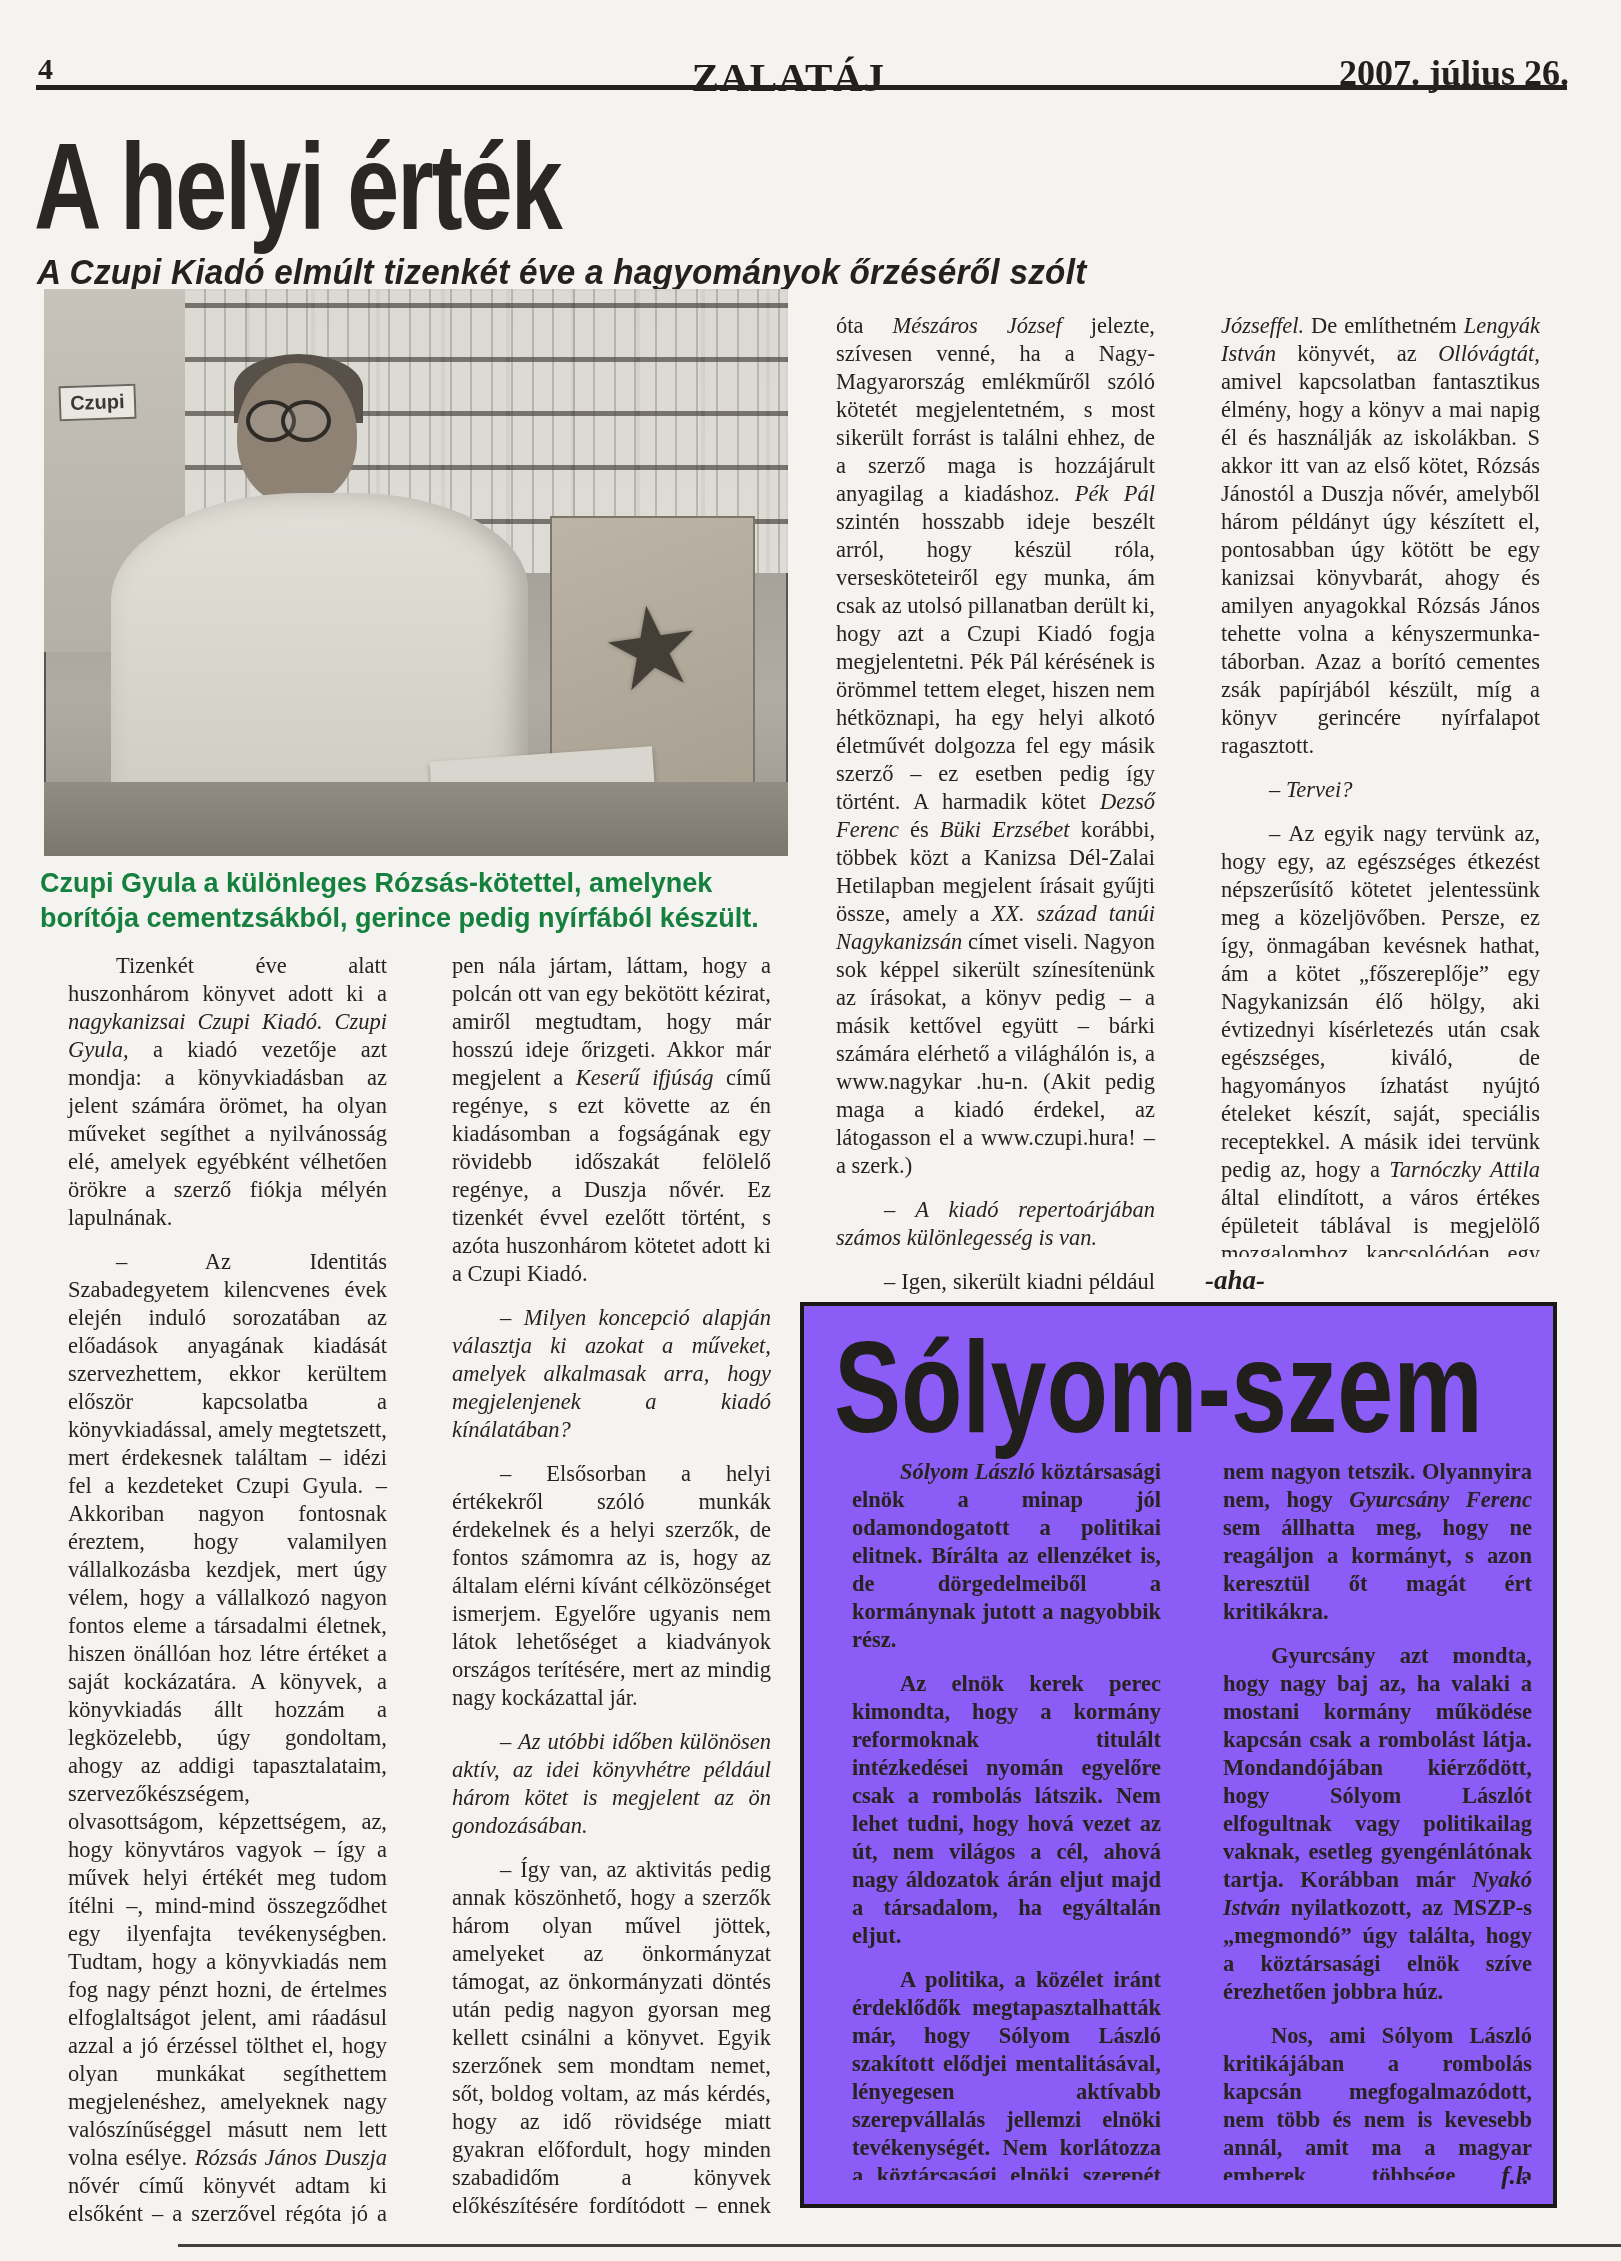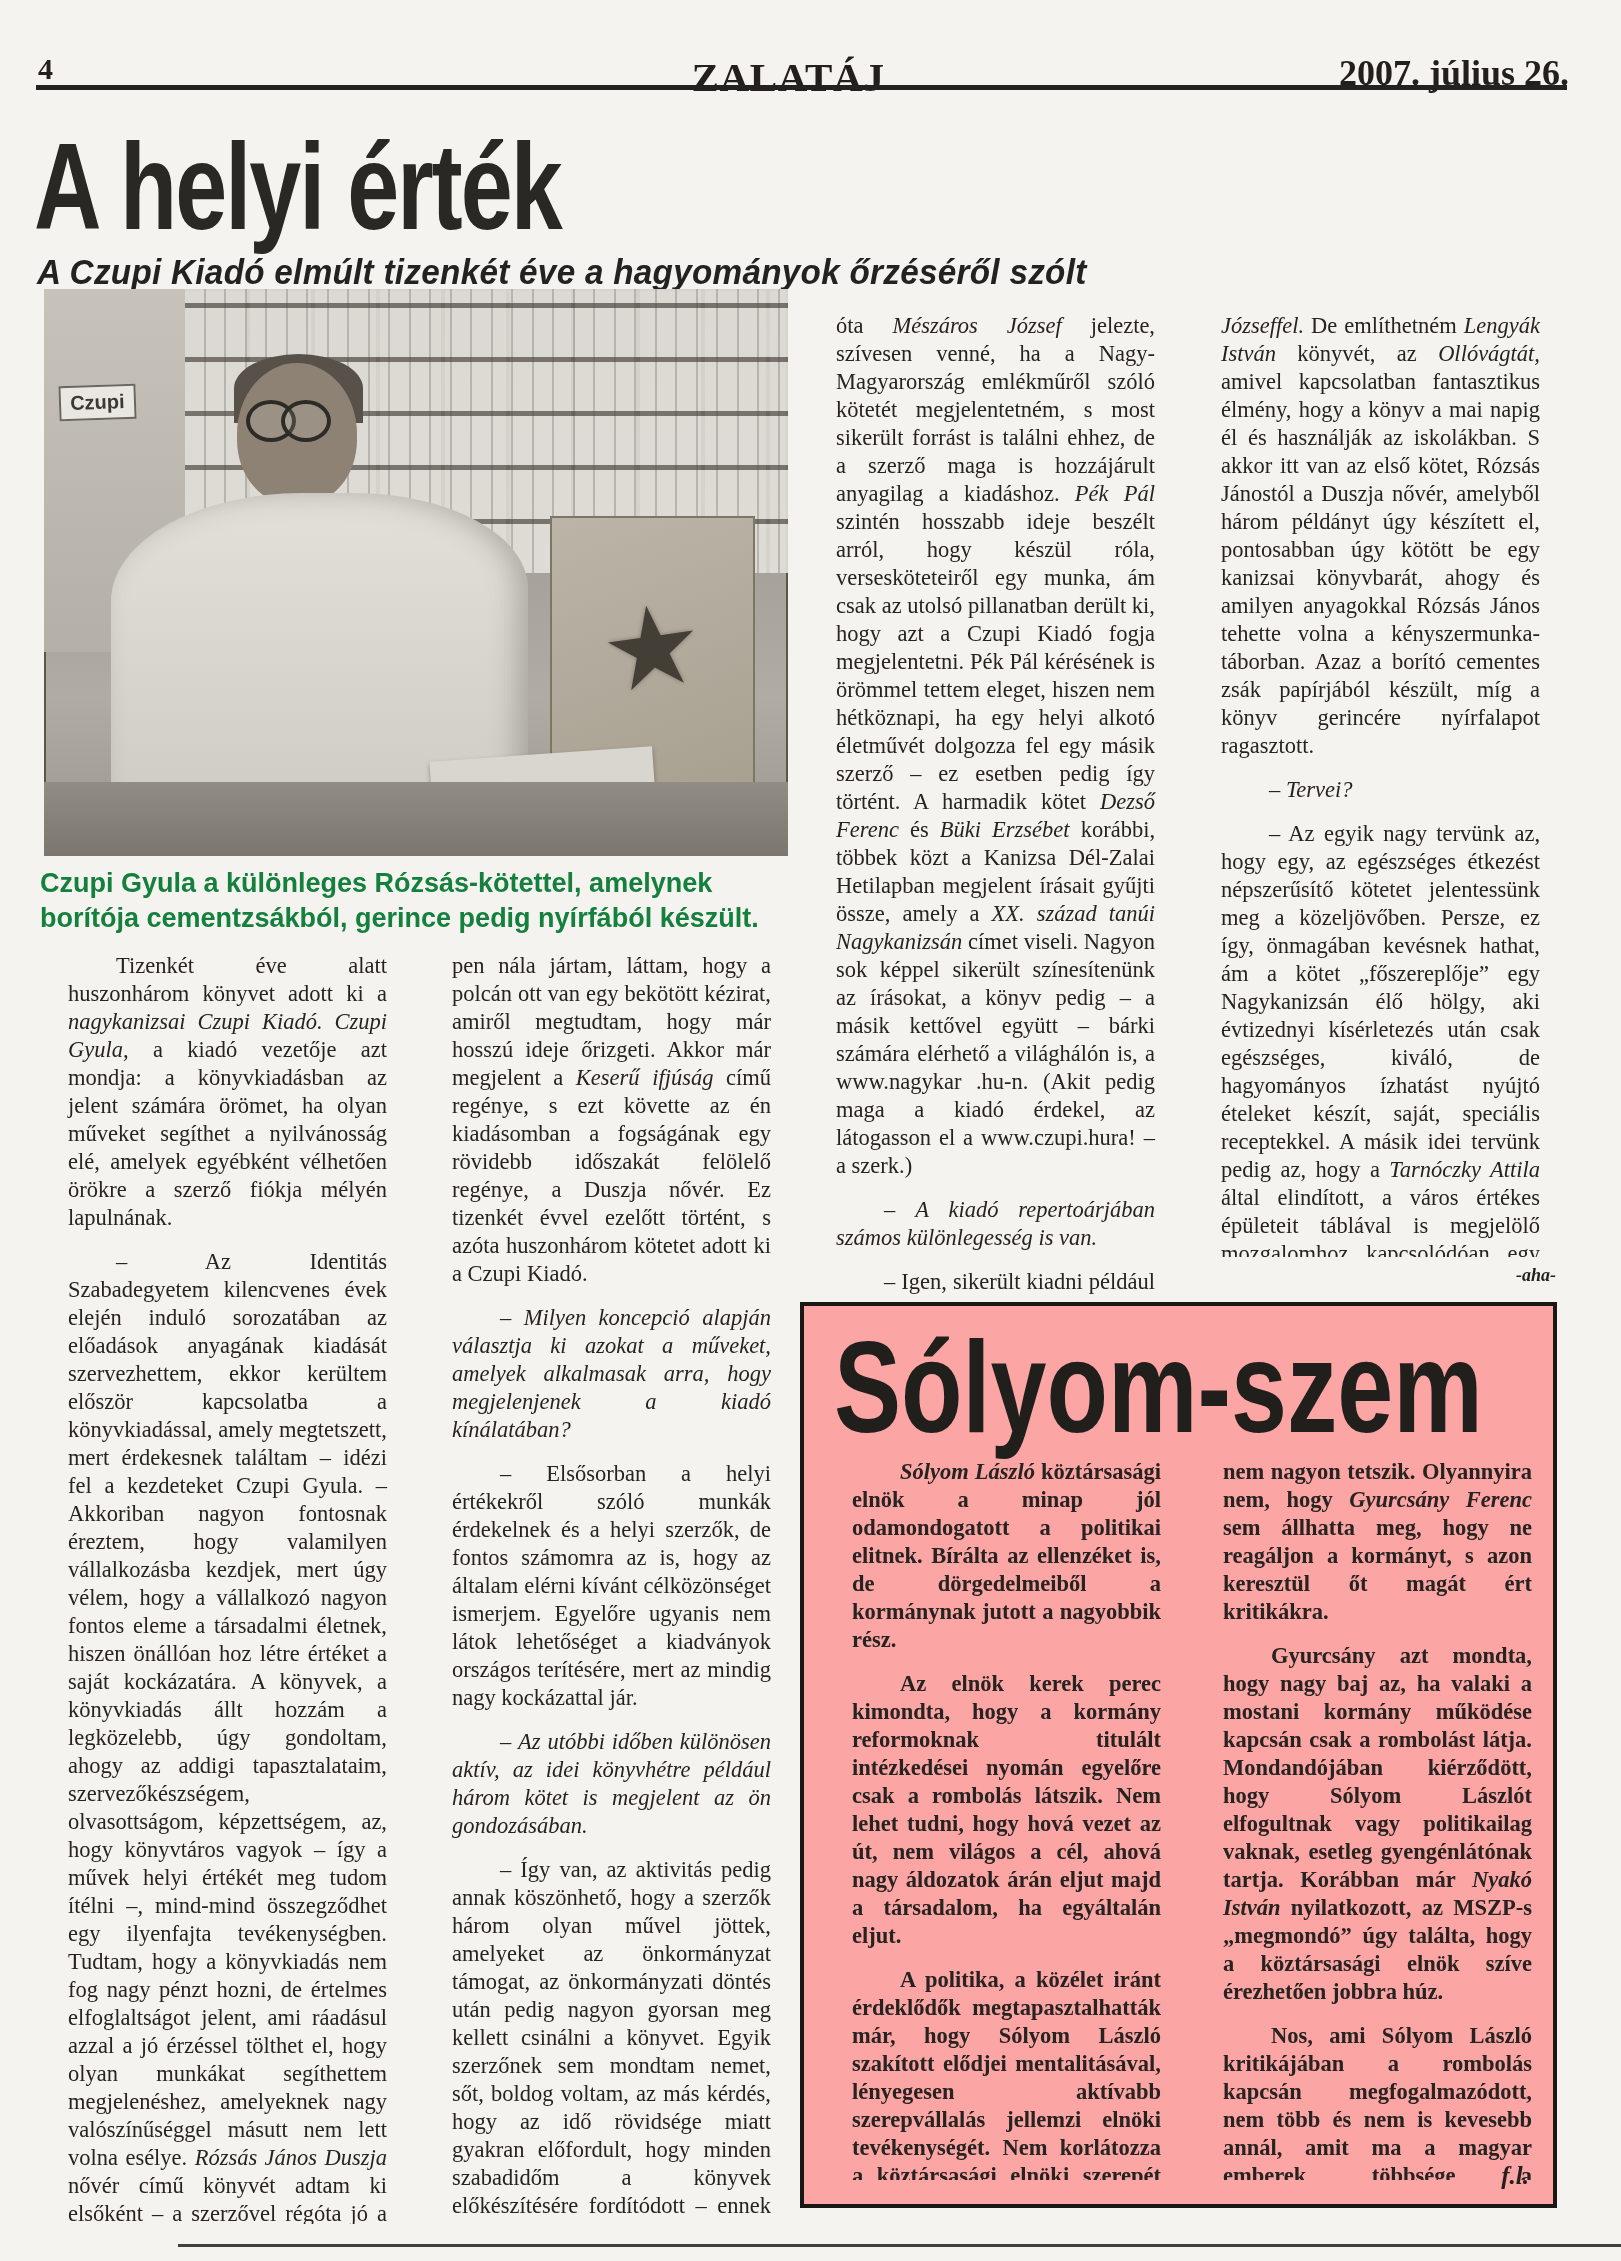--- a/index.html
+++ b/index.html
@@ -64,26 +64,26 @@
   
   .body-col{position:absolute;width:351px;font-size:22.5px;line-height:28px;
             text-align:justify;overflow:hidden;color:#262320;}
   .body-col p{margin:16px;text-indent:48px;}
   .body-col[data-cont="true"] p:first-child{text-indent:0;}
   .body-col em{font-style:italic;}
   #col1{left:52px;top:936px;height:1288px;}
   #col2{left:436px;top:936px;height:1288px;}
   #col3{left:820px;top:296px;height:1002px;}
   #col4{left:1205px;top:296px;height:961px;}
-  .article-sig{position:absolute;left:1205px;top:1265px;width:351px;text-align:right;
-               font-style:italic;font-size:18px;font-weight:600;}
+  .article-sig{position:absolute;left:1205px;top:1265px;width:351px;
+               font-style:italic;font-size:27px;font-weight:600;}
 
   
   .falcon{position:absolute;left:800px;top:1302px;width:757px;height:906px;
-          border:4px solid #1a1815;box-sizing:border-box;background:#fca5a5;}
+          border:4px solid #1a1815;box-sizing:border-box;background:#8b5cf6;}
   .falcon-title{position:absolute;left:30px;top:6.6px;
           font-family:"Liberation Sans",sans-serif;font-weight:700;font-size:129px;
           letter-spacing:0;white-space:nowrap;color:#211f1c;
           transform:scaleX(.78);transform-origin:left top;}
   .falcon .body-col{width:341px;height:738px;top:136px;font-weight:bold;}
   #fcol1{left:32px;}
   #fcol2{left:403px;}
   .falcon-sig{position:absolute;right:24px;bottom:14.5px;font-style:italic;font-weight:700;
               font-size:25px;}
 

